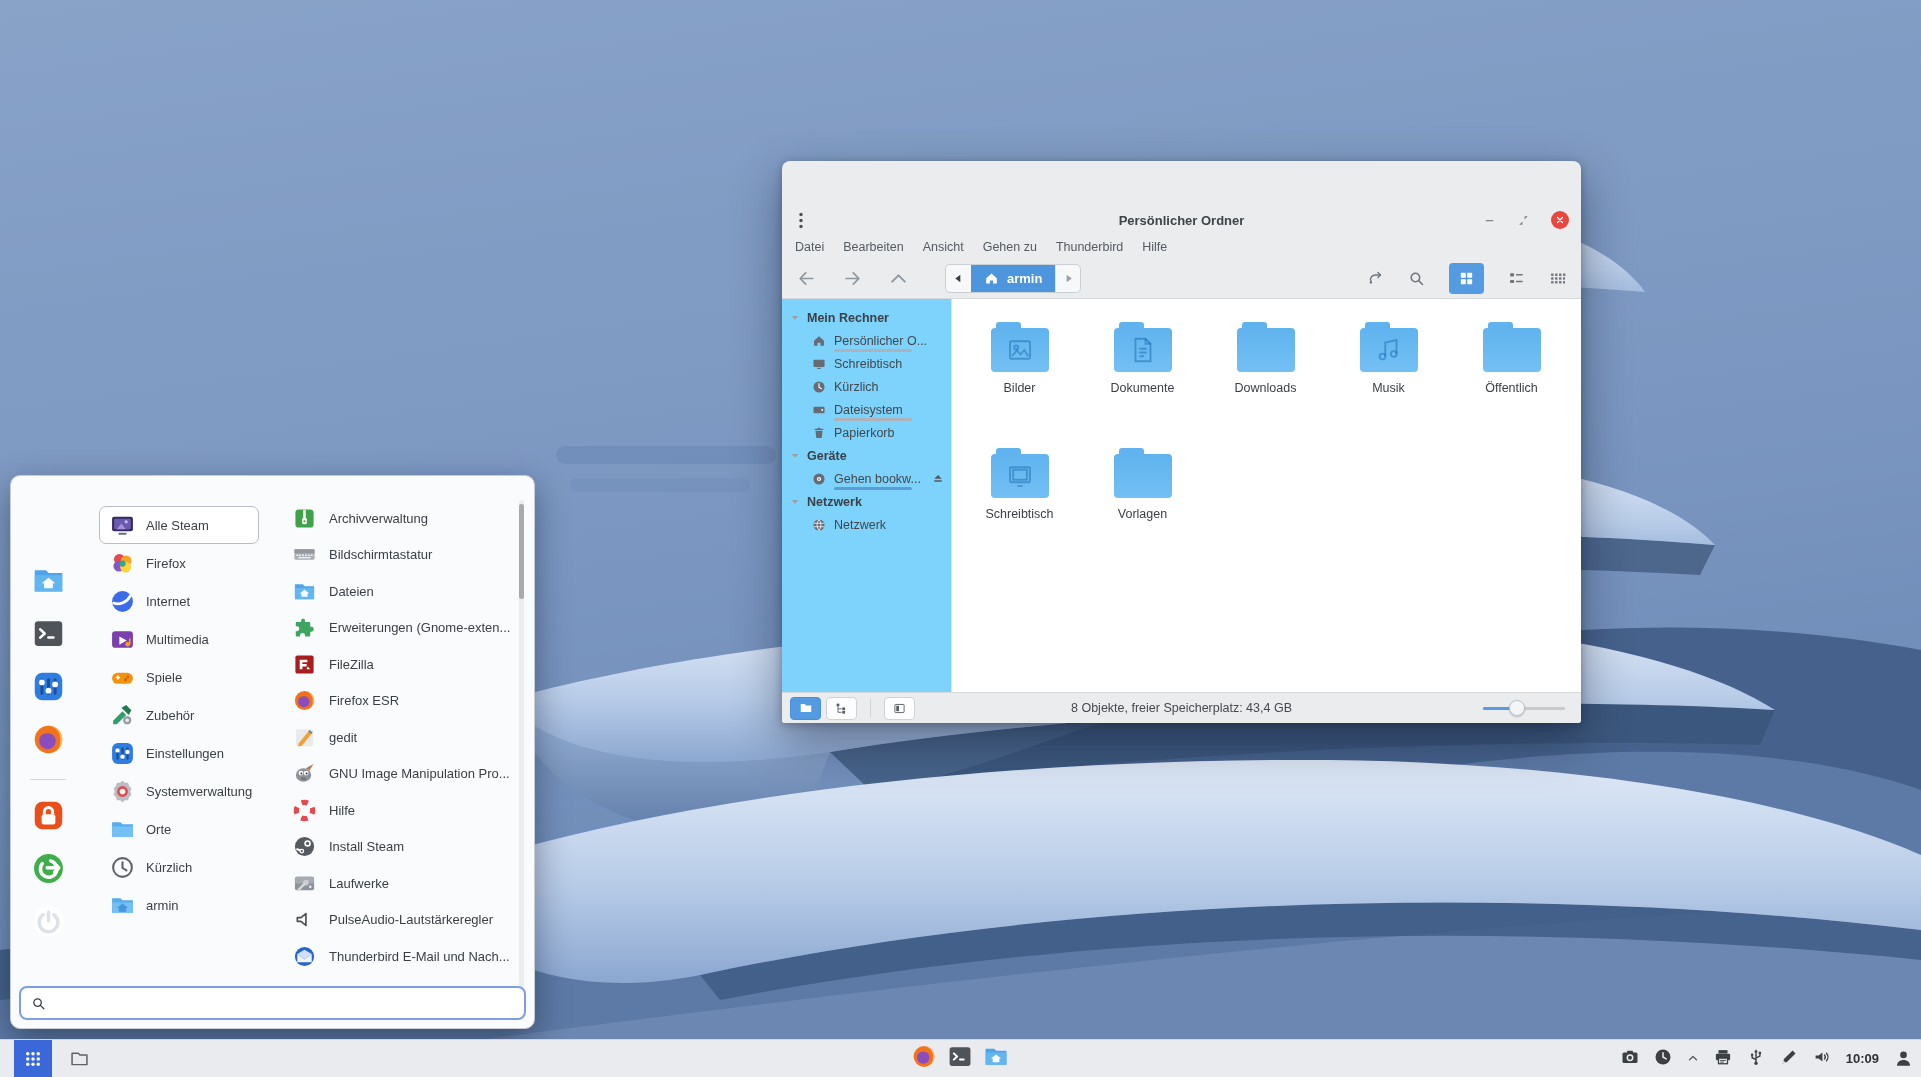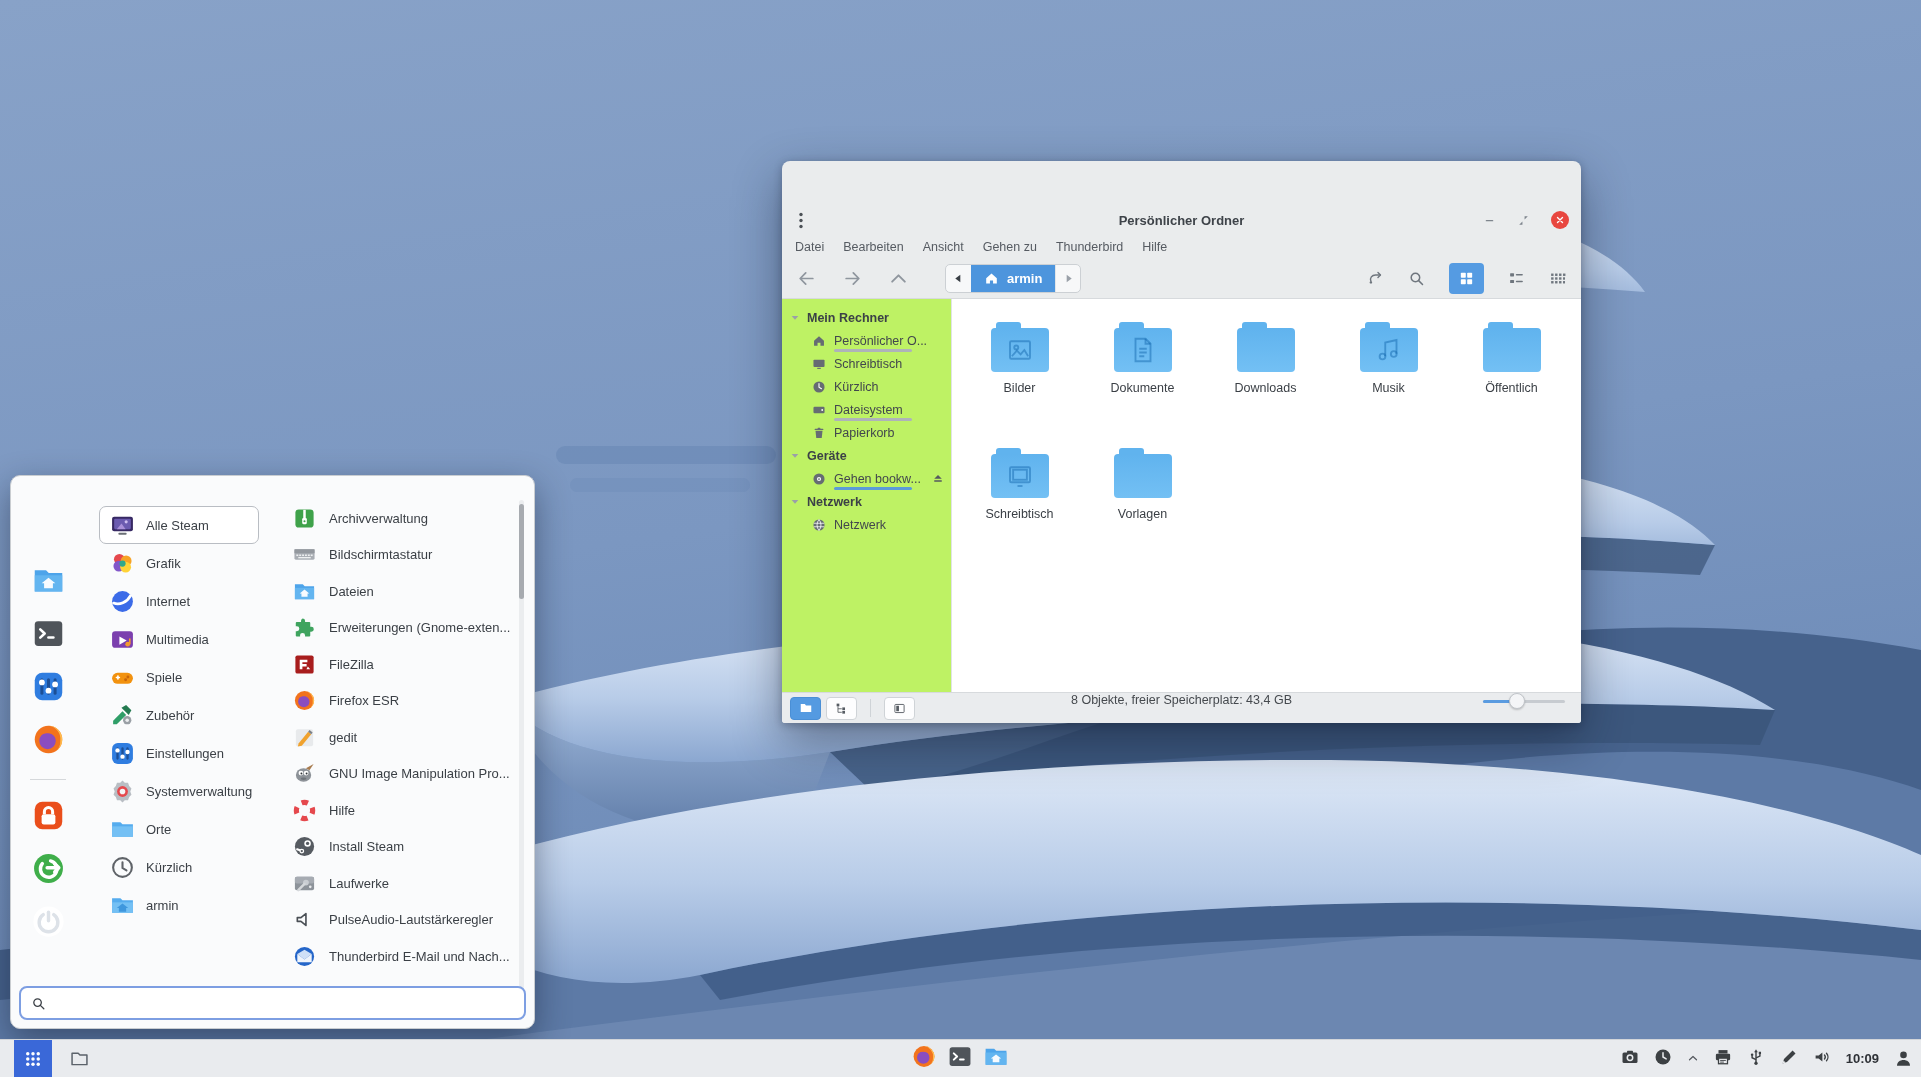--- a/index.html
+++ b/index.html
@@ -35,39 +35,39 @@
   .crumb-fwd { color:#9aa0a8; border-left:1px solid #e2e5e8; }
   .crumb-cur { background:#4d95dd; color:#fff; width:auto; padding:0 13px; gap:8px; font-size:13px; font-weight:bold; }
   .crumb-cur .icn { width:15px; height:15px; }
   .tb-views { margin-left:auto; display:flex; align-items:center; gap:24px; }
   .tb-view { display:flex; align-items:center; justify-content:center; }
   .tb-view .icn { width:17px; height:17px; color:#6f767e; }
   .tb-view.active { background:#559be2; border-radius:4px; padding:7px 9px; }
   .tb-view.active .icn { color:#fff; }
 
   .fm-body { flex:1; display:flex; min-height:0; background:#fff; }
-  .fm-sidebar { width:170px; background:#bef264; border-right:1px solid #e0e3e6; padding-top:7px; }
+  .fm-sidebar { width:170px; background:#7dd3fc; border-right:1px solid #e0e3e6; padding-top:7px; }
   .sb-row { height:23px; display:flex; align-items:center; position:relative; font-size:12.5px; }
   .sb-row.header { font-weight:bold; color:#3c4147; padding-left:8px; gap:7px; }
   .sb-tri { width:10px; height:10px; color:#9aa0a8; }
   .sb-row.item { padding-left:30px; gap:8px; color:#42474d; }
   .sb-icn { width:14px; height:14px; color:#666c73; }
   .usage-bar { position:absolute; left:52px; bottom:0; width:78px; height:3px; border-radius:2px; }
   .usage-bar.grey { background:#aeb3b9; }
   .usage-bar.blue { background:#5b9bd8; }
   .eject { position:absolute; right:7px; top:5px; width:12px; height:12px; color:#55595f; }
 
   .fm-main { flex:1; padding:20px 0 0 6px; display:flex; flex-wrap:wrap; align-content:flex-start; }
   .tile { width:123px; height:106px; display:flex; flex-direction:column; align-items:center; margin-bottom:20px; }
   .folder { width:58px; height:44px; margin-top:9px; background:linear-gradient(180deg,#60b3ee,#73c0f4); border-radius:4px; position:relative; }
   .folder::before { content:""; position:absolute; top:-6px; left:5px; width:25px; height:7px; background:#60b3ee; border-radius:3px 3px 0 0; }
   .folder .glyph { position:absolute; left:14px; top:7px; width:30px; height:30px; color:rgba(13,98,168,.45); }
   .tile-label { margin-top:9px; font-size:12.5px; color:#3a3f45; }
 
-  .fm-statusbar { height:31px; display:flex; padding:0 16px 0 8px; background:#eaecee; border-top:1px solid #d7dadd; position:relative; border-radius:0 0 3px 3px; }
+  .fm-statusbar { height:31px; display:flex; align-items:center; padding:0 16px 0 8px; background:#eaecee; border-top:1px solid #d7dadd; position:relative; border-radius:0 0 3px 3px; }
   .st-left { display:flex; align-items:center; gap:5px; z-index:1; }
   .st-btn { width:31px; height:23px; border-radius:4px; display:flex; align-items:center; justify-content:center; background:#fdfdfe; border:1px solid #cfd3d7; color:#565c63; }
   .st-btn .icn { width:13px; height:13px; }
   .st-btn.active { background:#549ae1; border-color:#4a8fd6; color:#fff; }
   .st-btn.active .icn { width:14px; height:14px; }
   .st-sep { width:1px; height:18px; background:#cfd3d7; margin:0 8px; }
   .st-text { position:absolute; left:0; right:0; text-align:center; font-size:12.5px; color:#45494e; }
   .zoom-slider { margin-left:auto; position:relative; width:82px; height:16px; z-index:1; }
   .zs-track { position:absolute; left:0; right:0; top:6.5px; height:3px; background:#c7cbd0; border-radius:2px; }
   .zs-fill { width:42%; height:100%; background:#5a9be0; border-radius:2px; }
@@ -578,21 +578,21 @@
       <div class="cat-item">
         <span class="icn cat-icn">
           <svg viewBox="0 0 24 24">
             <circle cx="9" cy="8" r="5.2" fill="#e5484d"></circle>
             <circle cx="15.5" cy="9.5" r="5.2" fill="#f7a325"></circle>
             <circle cx="8.5" cy="14.5" r="5.2" fill="#8256c9"></circle>
             <circle cx="15" cy="15.5" r="5.2" fill="#ffd337"></circle>
             <circle cx="12" cy="12" r="3" fill="#2fa88c"></circle>
           </svg>
         </span>
-        <span>Grafik</span>
+        <span>Firefox</span>
       </div>
       <div class="cat-item">
         <span class="icn cat-icn">
           <svg viewBox="0 0 24 24">
             <circle cx="12" cy="12" r="10" fill="#3b6be8"></circle>
             <path d="M3.5 13.5c5.5 2.5 13-1 16-7" stroke="#fff" stroke-width="2.6" fill="none" stroke-linecap="round"></path>
           </svg>
         </span>
         <span>Internet</span>
       </div>

